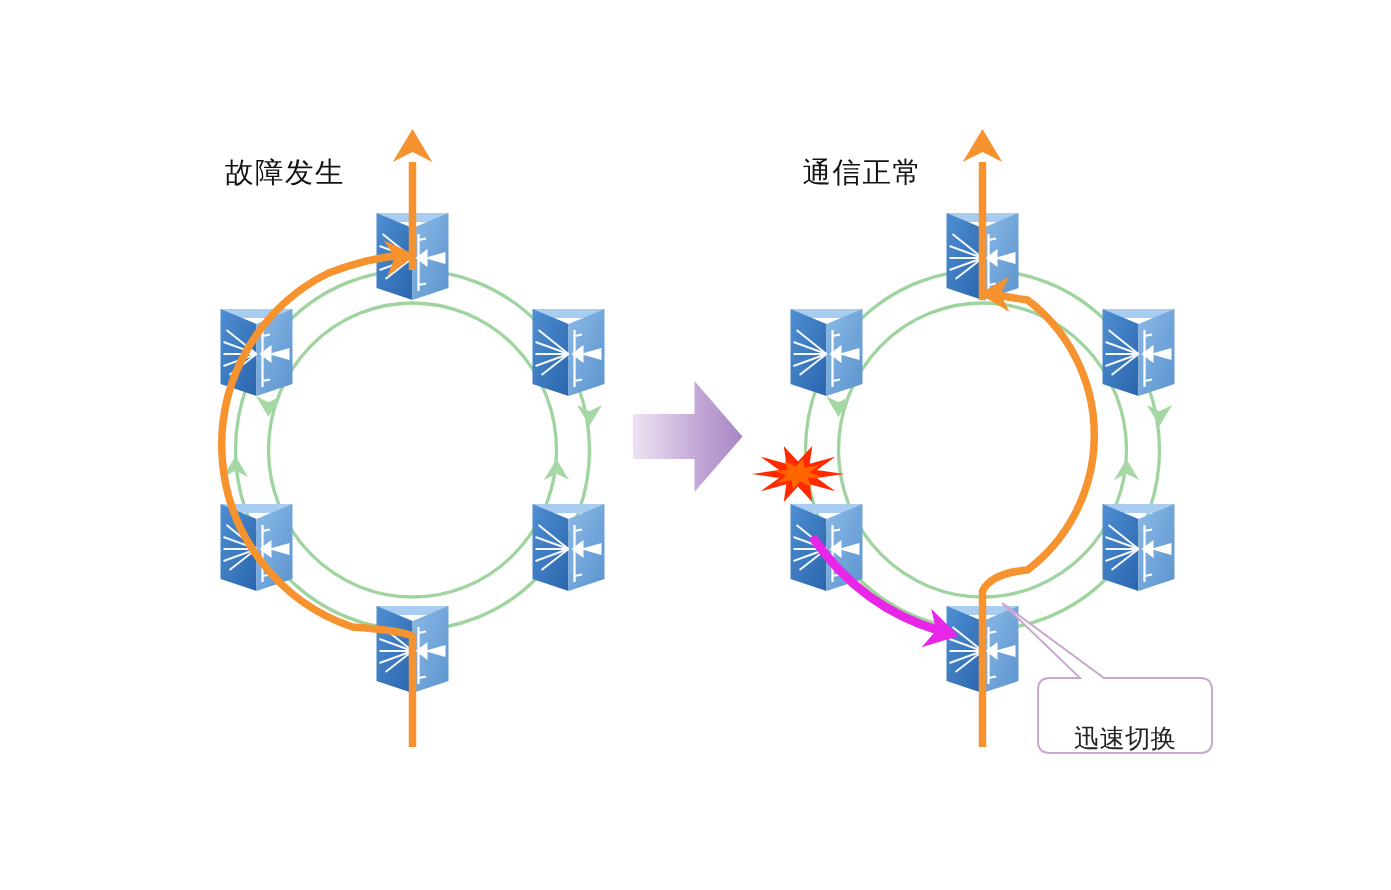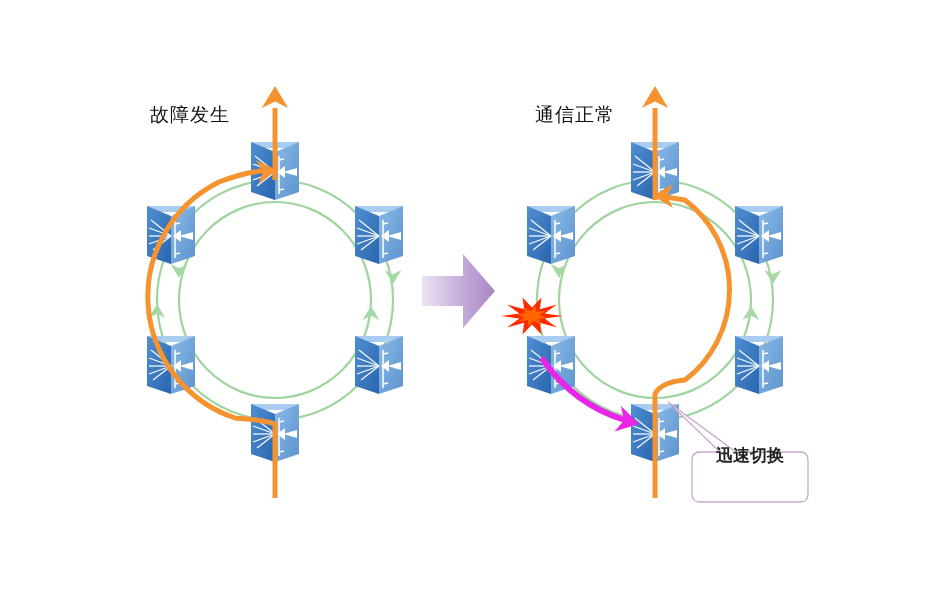--- a/index.html
+++ b/index.html
@@ -2,23 +2,23 @@
 <html><head>
 <meta charset="utf-8">
 <style>
   html, body { margin: 0; padding: 0; background: #ffffff; }
   body { width: 927px; height: 593px; overflow: hidden; position: relative;
          font-family: "DejaVu Sans", "Liberation Sans", sans-serif; }
   #stage { position: absolute; left: 0; top: 0; width: 927px; height: 593px; }
   .title { position: absolute; font-size: 19px; color: #111; letter-spacing: 1px; }
   #title-left { left: 150px; top: 102px; }
   #title-right { left: 535px; top: 102px; }
-  #callout-label { position: absolute; left: 692px; top: 432px; width: 116px; height: 46px;
+  #callout-label { position: absolute; left: 692px; top: 469px; width: 116px; height: 46px;
                    display: flex; align-items: center; justify-content: center;
-                   font-size: 17px; color: #222; font-weight: bold; }
+                   font-size: 17px; color: #222; }
 </style>
 </head>
 <body>
 
 <svg id="stage" width="927" height="593" viewBox="0 0 927 593">
   <defs>
     <linearGradient id="purpleGrad" x1="0" y1="0" x2="1" y2="0">
       <stop offset="0" stop-color="#ece3f2"></stop>
       <stop offset="0.6" stop-color="#c2a7d6"></stop>
       <stop offset="1" stop-color="#a786c4"></stop>

